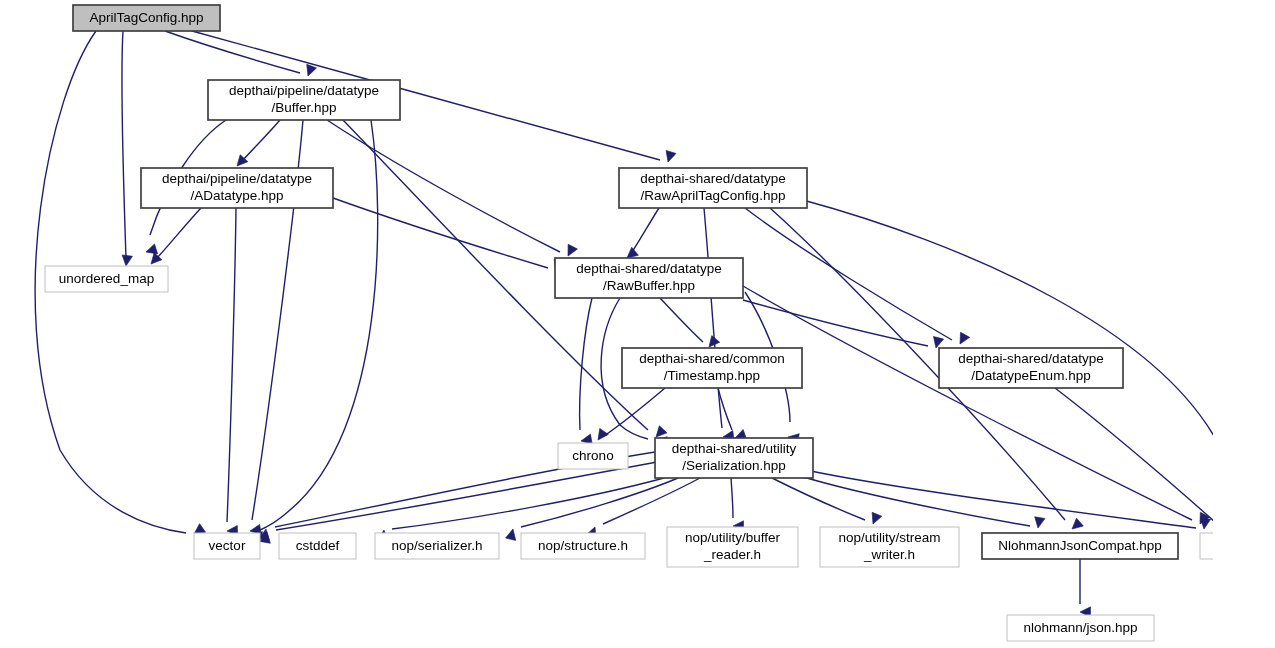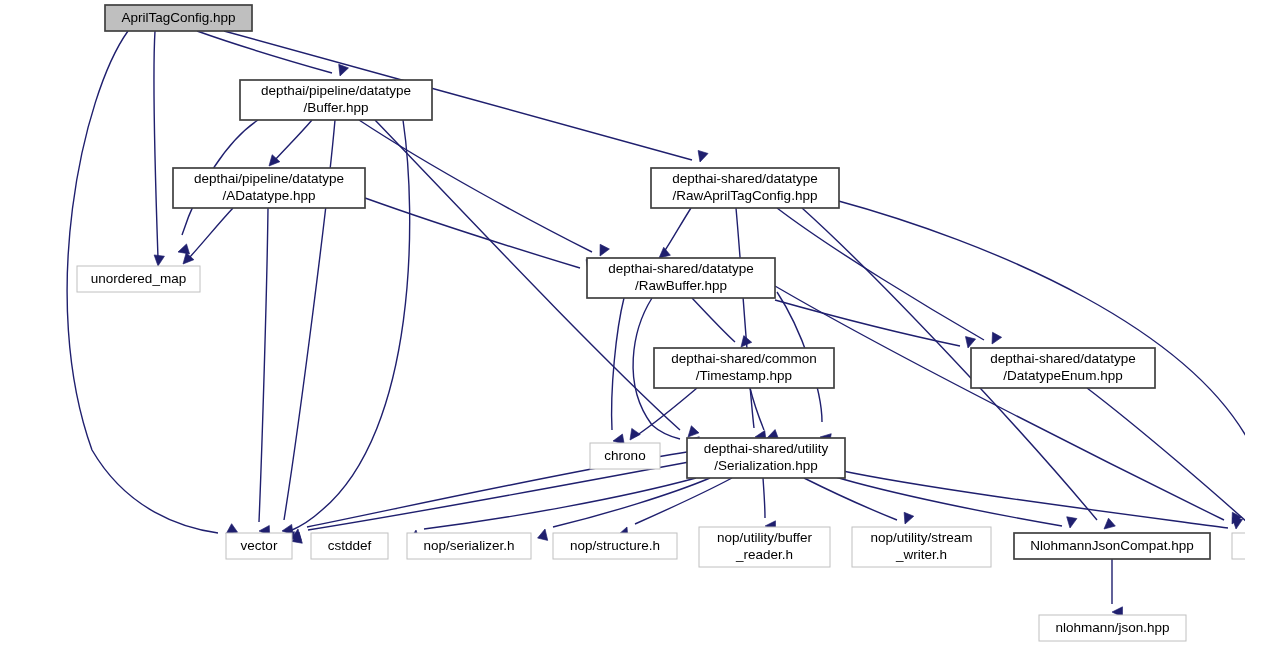--- a/index.html
+++ b/index.html
@@ -7,21 +7,20 @@
     padding: 0;
     background: #ffffff;
   }
   #canvas-wrap {
     position: relative;
     width: 1213px;
     height: 648px;
     background: #ffffff;
     overflow: hidden;
     font-family: "Liberation Sans", sans-serif;
-    margin-left: 32px;
   }
   svg#graph {
     position: absolute;
     left: 0;
     top: 0;
     width: 1275px;
     height: 648px;
     display: block;
   }
   .edge-path {

